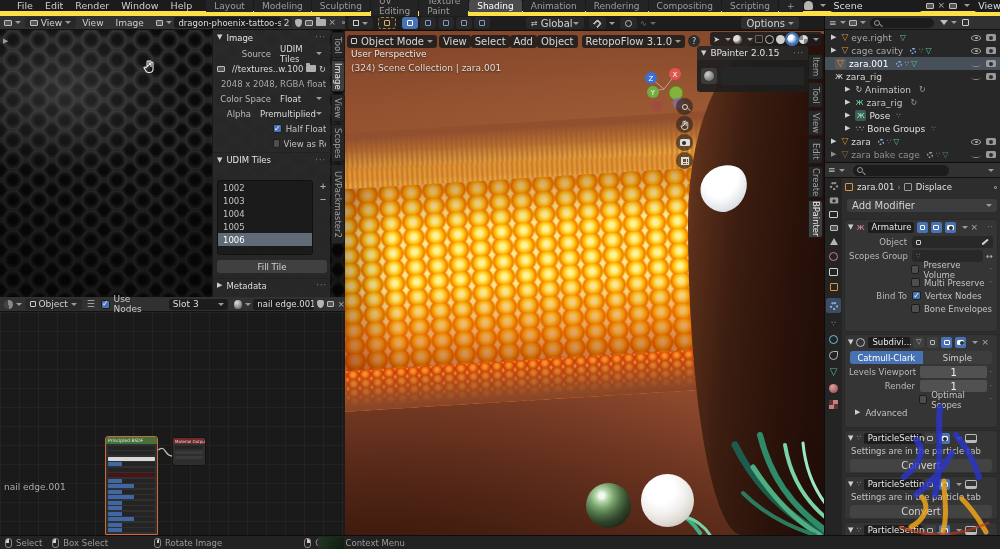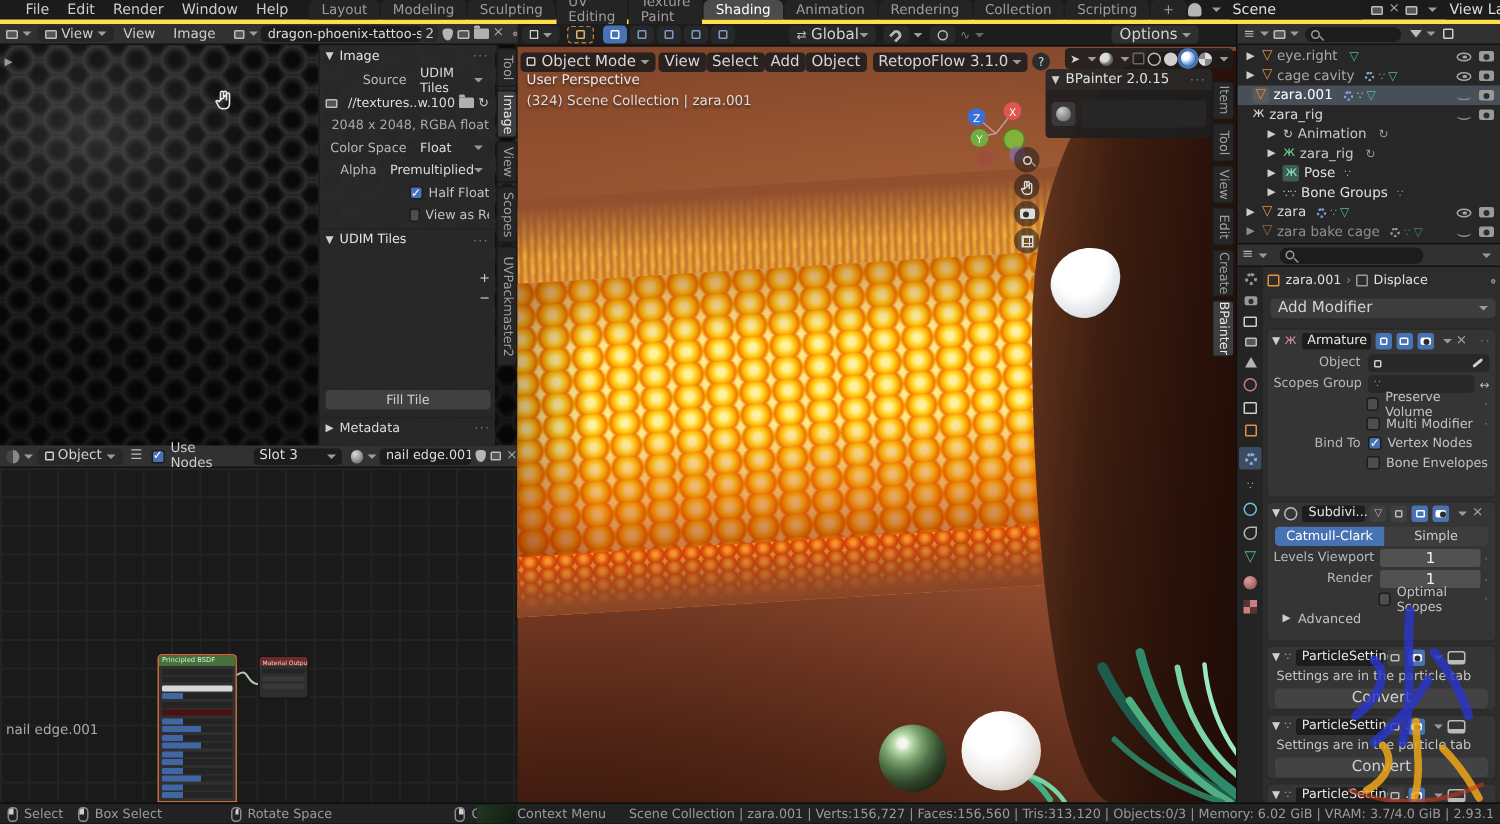--- a/index.html
+++ b/index.html
@@ -9,21 +9,21 @@
 .a{position:absolute}
 .fx{display:flex;align-items:center}
 .nw{white-space:nowrap;overflow:hidden}
 .chv{display:inline-block;width:0;height:0;border-left:3px solid transparent;border-right:3px solid transparent;border-top:3.5px solid #9b9b9b;margin-left:3px}
 .tri{font-size:7px;color:#cfcfcf;line-height:1}
 .dots{color:#7e7e7e;letter-spacing:1px;font-size:8px}
 .btn{background:#282828;border-radius:3px;color:#d2d2d2;display:flex;align-items:center;padding:0 5px;height:13px}
 .fld{background:#1c1c1c;border-radius:3px;color:#dedede;display:flex;align-items:center;padding:0 4px;height:13px}
 .mbtn{padding:0 6px;color:#cdcdcd}
 
-.topbar{left:0;top:0;width:1000px;height:16px;background:#1b1b1b;border-bottom:3px solid #fde047;display:flex;align-items:center;font-size:9.5px}
+.topbar{left:0;top:0;width:1000px;height:16px;background:#1b1b1b;border-bottom:5px solid #fde047;display:flex;align-items:center;font-size:9.5px}
 .logo{width:11px;height:11px;border-radius:50%;background:radial-gradient(circle at 40% 38%,#fff 0 2px,#2a73b8 3px,#e87d0d 5px);margin:0 6px 0 5px}
 .wtab{padding:1.5px 8px;border-radius:4px 4px 0 0;background:#242424;color:#9d9d9d;margin-right:1px;font-size:9px}
 .wtab.active{background:#4b4b4b;color:#fff}
 
 .ehdr{background:#313131;border-bottom:1px solid #121212;display:flex;align-items:center;font-size:9px;color:#cdcdcd}
 
 .cb{width:9px;height:9px;border-radius:2px;background:#4e4e4e;border:1px solid #1d1d1d;display:inline-flex;align-items:center;justify-content:center;color:#fff;font-size:8px;line-height:1}
 .cb.ck{background:#4772b3}
 
 .prow{display:flex;align-items:center;height:13px;margin:2px 4px}
@@ -126,21 +126,21 @@
   <span class="mbtn">Help</span>
   <div class="fx" style="margin-left:8px">
     <span class="wtab">Layout</span>
     <span class="wtab">Modeling</span>
     <span class="wtab">Sculpting</span>
     <span class="wtab">UV Editing</span>
     <span class="wtab">Texture Paint</span>
     <span class="wtab active">Shading</span>
     <span class="wtab">Animation</span>
     <span class="wtab">Rendering</span>
-    <span class="wtab">Collection</span>
+    <span class="wtab">Compositing</span>
     <span class="wtab">Scripting</span>
     <span class="wtab">+</span>
   </div>
   <div class="fx" style="margin-left:auto;margin-right:4px;gap:4px">
     <span style="width:9px;height:9px;background:#b5b5b5;border-radius:50% 50% 2px 2px"></span>
         <span class="chv"></span>
     <span class="fld" style="width:92px">
           <span class="nw">Scene</span>
         </span>
     <span class="i-imgs"></span>
@@ -234,20 +234,27 @@
           </div>
       <div class="prow" style="padding-left:56px">
             <span class="cb"></span>
         <span class="nw" style="margin-left:4px">View as Render</span>
           </div>
       <div class="fx" style="height:15px;padding:0 4px;border-top:1px solid #222;margin-top:2px">
         <span class="tri">▼</span>
             <span style="margin-left:4px;color:#e4e4e4">UDIM Tiles</span>
         <span class="dots" style="margin-left:auto">···</span>
       </div>
+      <div class="a" style="left:4px;top:150px;width:96px;height:75px;background:#1b1b1b;border:1px solid #111;border-radius:3px;overflow:hidden">
+        <div style="height:13px;padding:0 5px;display:flex;align-items:center">1002</div>
+        <div style="height:13px;padding:0 5px;display:flex;align-items:center">1003</div>
+        <div style="height:13px;padding:0 5px;display:flex;align-items:center">1004</div>
+        <div style="height:13px;padding:0 5px;display:flex;align-items:center">1005</div>
+        <div style="height:13px;padding:0 5px;display:flex;align-items:center;background:#5f6b77;color:#fff">1006</div>
+      </div>
       <div class="a" style="left:104px;top:150px;width:12px;display:flex;flex-direction:column;gap:2px">
         <span class="btn" style="height:11px;justify-content:center;padding:0">+</span>
         <span class="btn" style="height:11px;justify-content:center;padding:0">−</span>
       </div>
       <div class="a btn" style="left:4px;top:230px;width:110px;justify-content:center;background:#404040">
             <span>Fill Tile</span>
           </div>
       <div class="fx" style="position:absolute;left:0;top:248px;width:118px;height:14px;padding:0 4px;border-top:1px solid #222">
         <span class="tri">▶</span>
             <span style="margin-left:4px;color:#dcdcdc">Metadata</span>
@@ -672,21 +679,21 @@
           </span>
       <span style="margin-left:3px;color:#bbb;font-size:8px">↔</span>
         </div>
     <div class="prow" style="height:11px;padding-left:62px">
           <span class="cb"></span>
           <span style="margin-left:4px;font-size:8.5px">Preserve Volume</span>
           <span class="dots" style="margin-left:auto">·</span>
         </div>
     <div class="prow" style="height:11px;padding-left:62px">
           <span class="cb"></span>
-          <span style="margin-left:4px;font-size:8.5px">Multi Modifier</span>
+          <span style="margin-left:4px;font-size:8.5px">Multi Preserve</span>
           <span class="dots" style="margin-left:auto">·</span>
         </div>
     <div class="prow" style="height:11px">
           <span class="plab" style="width:58px;font-size:8.5px">Bind To</span>
           <span class="cb ck">✓</span>
           <span style="margin-left:4px;font-size:8.5px">Vertex Nodes</span>
         </div>
     <div class="prow" style="height:11px;padding-left:62px">
           <span class="cb"></span>
           <span style="margin-left:4px;font-size:8.5px">Bone Envelopes</span>
@@ -809,20 +816,19 @@
     <path d="M20 132 C50 143 80 141 108 128" stroke="#c03a1a" stroke-width="3" opacity=".6"></path>
   </g>
 </svg>
 
 <div class="a sbar">
   <span class="mi l" style="margin-left:5px"></span>
   <span>Select</span>
   <span class="mi l" style="margin-left:10px"></span>
   <span>Box Select</span>
   <span class="mi m" style="margin-left:46px"></span>
-  <span>Rotate Space</span>
+  <span>Rotate Image</span>
   <span class="mi r" style="margin-left:82px"></span>
   <span>Object Context Menu</span>
   <span class="a" style="left:318px;top:1px;width:26px;height:12px;background:linear-gradient(120deg,#223822,#0f1c10)"></span>
-  <span class="nw" style="margin-left:auto;margin-right:4px;color:#9b9b9b">Scene Collection | zara.001 | Verts:156,727 | Faces:156,560 | Tris:313,120 | Objects:0/3 | Memory: 6.02 GiB | VRAM: 3.7/4.0 GiB | 2.93.1</span>
 </div>
 
 </div>
 
 </body></html>

